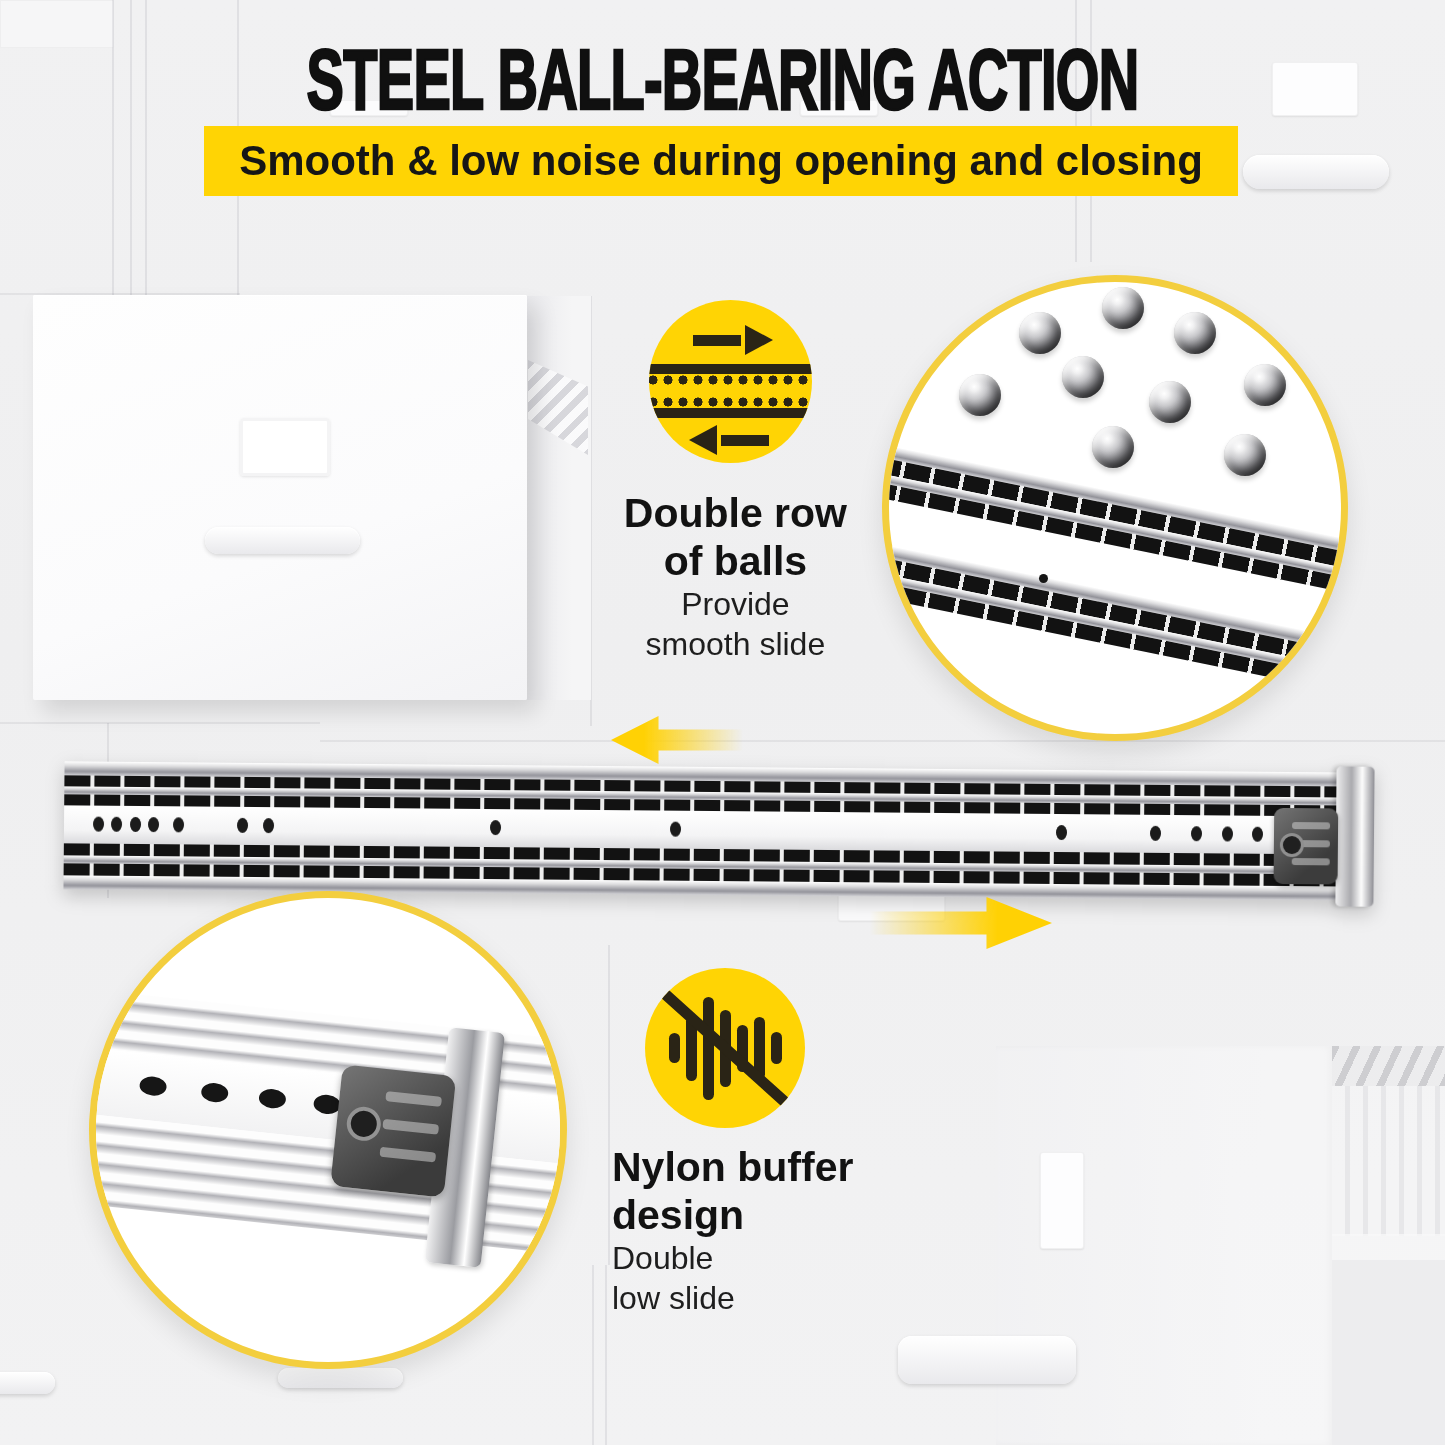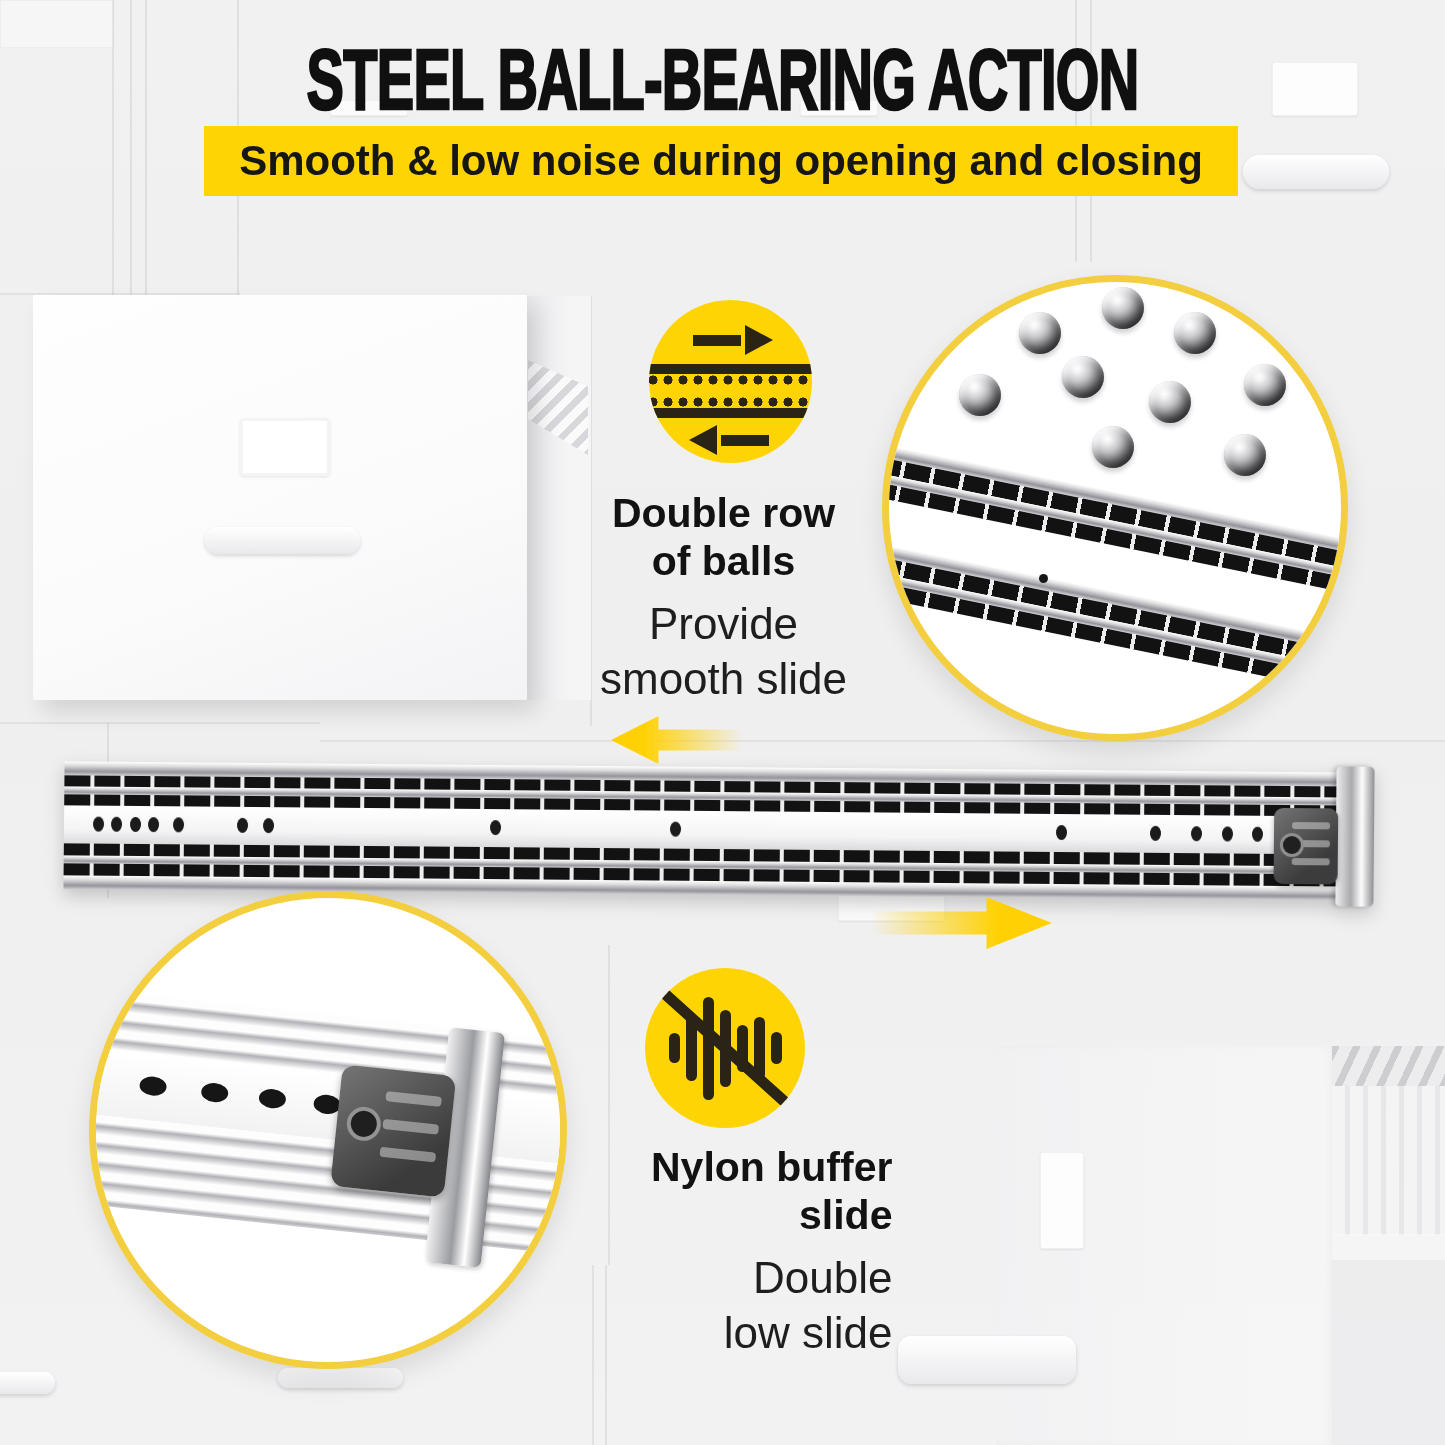--- a/index.html
+++ b/index.html
@@ -111,23 +111,23 @@
   .di-arrow{position:absolute;width:80px;height:30px;}
   .di-arrow .shaft{position:absolute;top:10px;width:48px;height:11px;background:var(--glyph,#2A2416);}
   .di-arrow .head{position:absolute;top:0;width:0;height:0;border-top:15px solid transparent;border-bottom:15px solid transparent;}
   .di-arrow.right .shaft{left:0;} .di-arrow.right .head{right:0;border-left:28px solid var(--glyph,#2A2416);}
   .di-arrow.left .shaft{right:0;} .di-arrow.left .head{left:0;border-right:28px solid var(--glyph,#2A2416);}
   .noise-bar{width:11px;border-radius:6px;background:var(--glyph,#2A2416);}
   .noise-slash{position:absolute;left:50%;top:50%;width:172px;height:11px;border-radius:6px;
     background:var(--glyph,#2A2416);transform:translate(-50%,-50%) rotate(42deg);}
   
   .feature-head{font-weight:bold;font-size:41px;line-height:1.16;color:#121212;}
-  .feature-body{font-size:44px;line-height:1.24;color:#1e1e1e;margin-top:12px;}
+  .feature-body{font-size:32px;line-height:1.24;color:#1e1e1e;}
   #double-text{position:absolute;right:598px;top:490px;text-align:center;}
-  #nylon-text{position:absolute;left:651px;top:1144px;text-align:right;}
+  #nylon-text{position:absolute;left:612px;top:1144px;text-align:left;}
 </style>
 </head>
 <body>
 
 <div class="canvas">
 
   <div>
     <div class="panel" style="left:0;top:0;width:112px;height:46px;"></div>
     <div class="line-v" style="left:112px;top:0;height:295px;"></div>
     <div class="line-v" style="left:130px;top:0;height:295px;"></div>
@@ -293,21 +293,21 @@
         <div class="noise-bar" style="height: 47px;"></div>
         <div class="noise-bar" style="height: 63px;"></div>
         <div class="noise-bar" style="height: 32px;"></div>
       </div>
     <div class="noise-slash"></div>
   </div>
 
   <div id="nylon-text">
     <div class="feature-head">
       <span>Nylon buffer</span><br>
-      <span>slide</span>
+      <span>design</span>
     </div>
     <div class="feature-body">
       <span>Double</span><br>
       <span>low slide</span>
     </div>
   </div>
 
 </div>
 
 </body></html>

